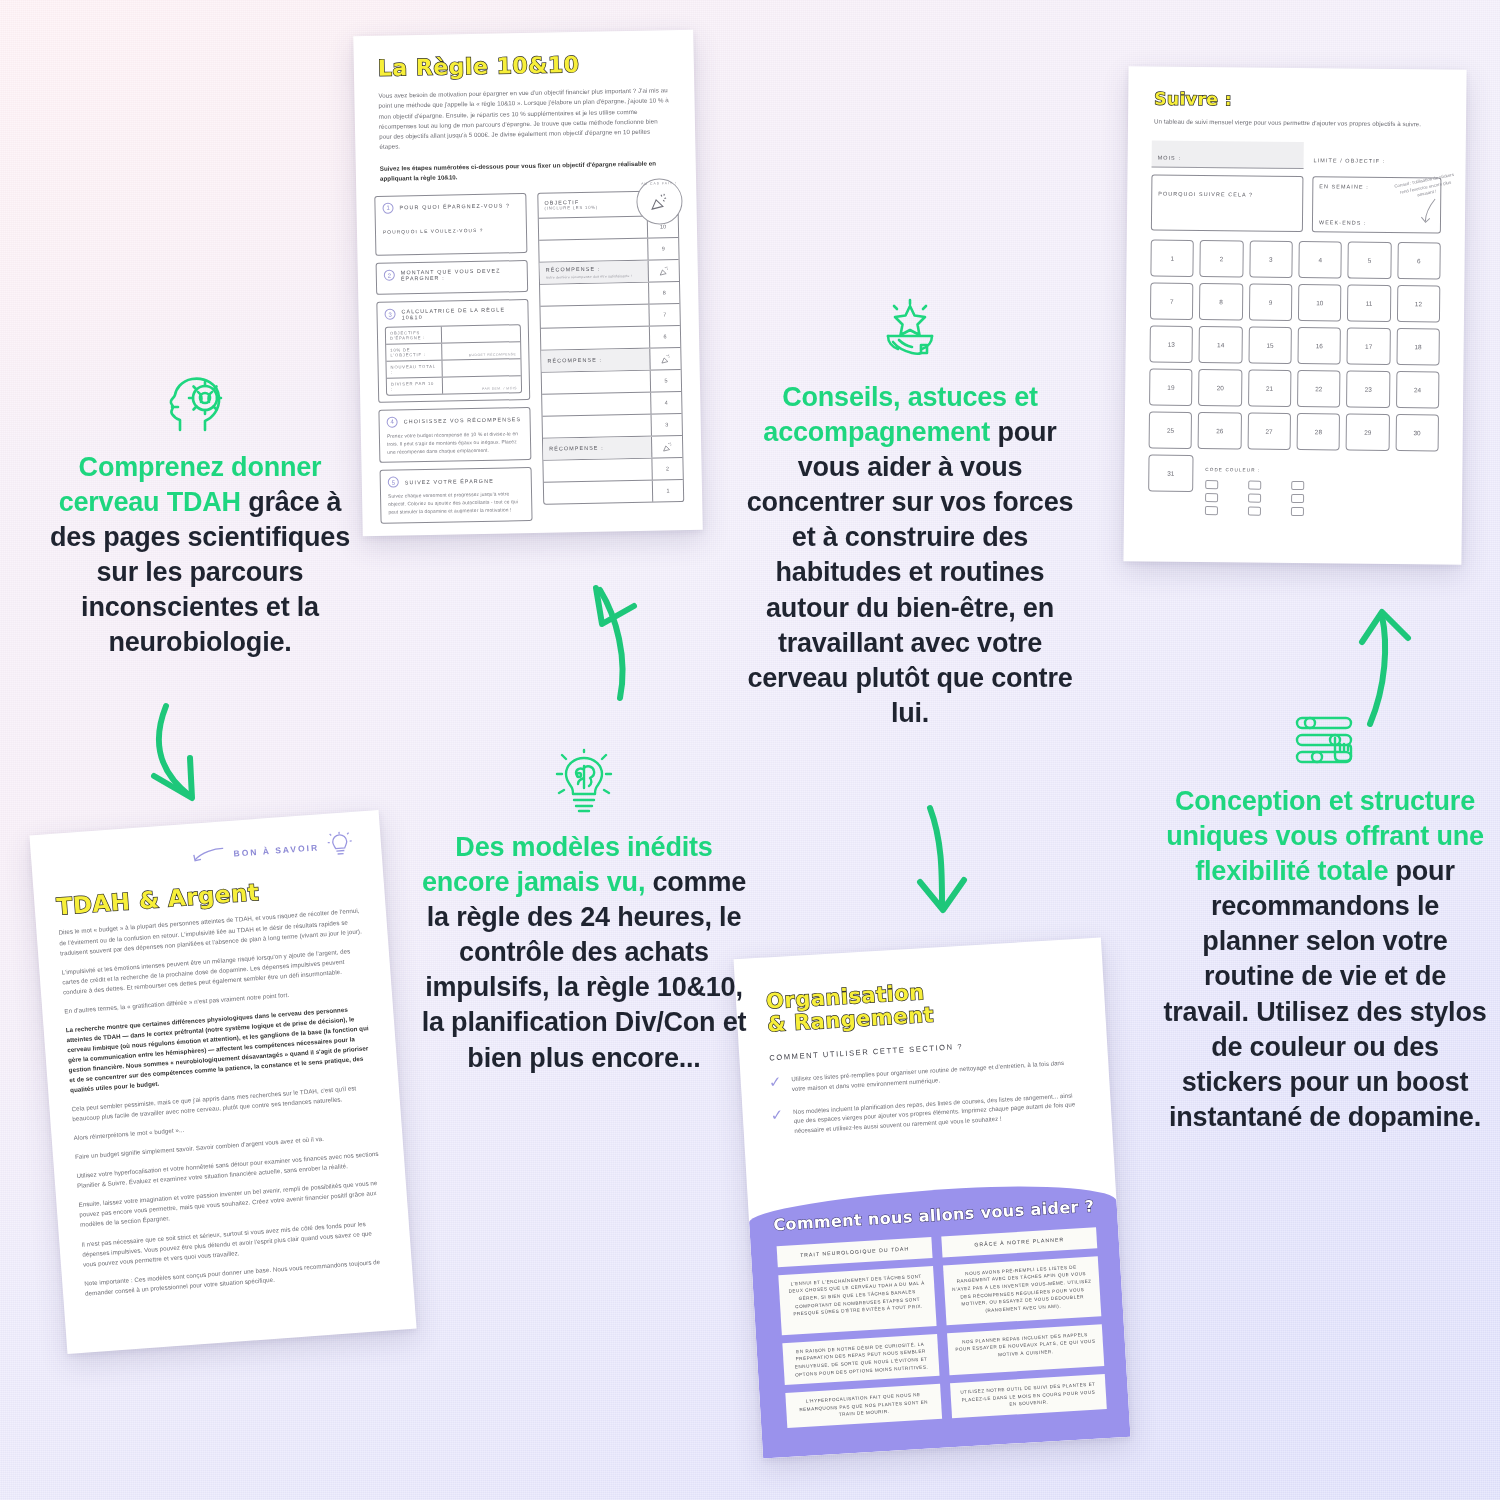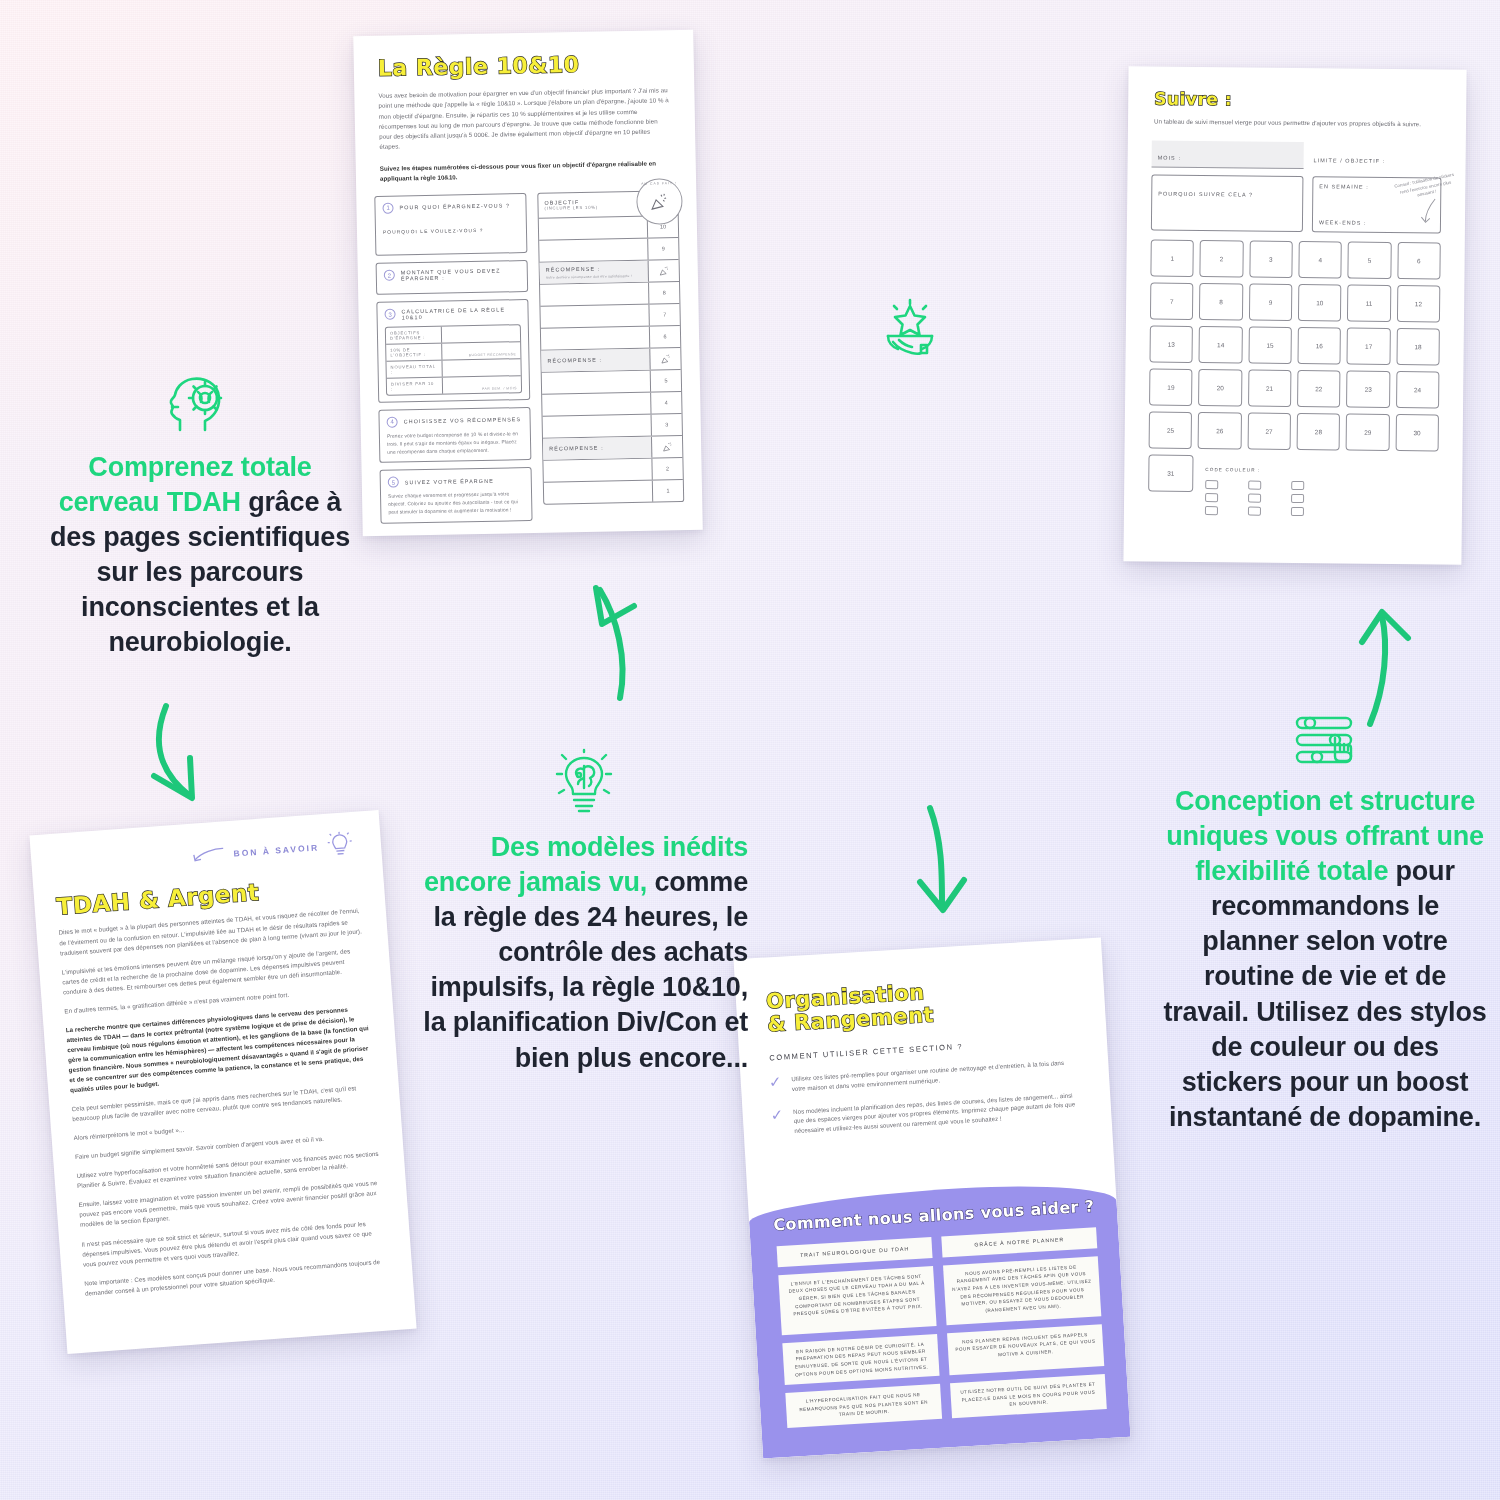--- a/index.html
+++ b/index.html
@@ -205,21 +205,21 @@
   .feature { position: absolute; text-align: center; }
   .feature .f-icon { display: flex; justify-content: center; margin-bottom: 14px; }
   .feature h2 {
     font-family: "Liberation Sans", sans-serif;
     font-weight: bold; color: #1f2430;
     font-size: 27px; line-height: 1.3; letter-spacing: -.2px;
   }
   .feature h2 .hl { color: #1ed67f; }
 
   #feat-cerveau { left: 40px; top: 370px; width: 320px; }
-  #feat-modeles { left: 420px; top: 748px; width: 328px; text-align: right; }
+  #feat-modeles { left: 420px; top: 748px; width: 328px; }
   #feat-conseils { left: 742px; top: 296px; width: 336px; }
   #feat-conception { left: 1160px; top: 712px; width: 330px; }
 
   
   .arrow { position: absolute; pointer-events: none; }
 </style>
 </head>
 <body>
 
 <div class="grain"></div>
@@ -556,21 +556,21 @@
     <svg width="72" height="66" viewBox="0 0 72 66" fill="none" stroke="#1ed67f" stroke-width="2.6" stroke-linecap="round" stroke-linejoin="round">
       <path d="M16 60 V50 c-3-1-6-3-8-6 -2-3 1-5 1-7 0-2-3-3-2-6 1-3 3-3 4-6 1-6 6-14 17-16 13-2 26 5 27 18 1 13-7 21-14 24 v9"></path>
       <path d="M8 37 l6 0"></path>
       <circle cx="41" cy="28" r="12"></circle>
       <path d="M41 16v-4M41 44v-4M53 28h4M29 28h-4M49.5 19.5l3-3M32.5 36.5l-3 3M49.5 36.5l3 3M32.5 19.5l-3-3"></path>
       <circle cx="41" cy="28" r="5"></circle>
       <path d="M34 22c3 2 4 6 3 10M48 22c-3 2-4 6-3 10"></path>
     </svg>
   </div>
   <h2>
-    <span class="hl">Comprenez totale cerveau TDAH</span><span> grâce à des pages scientifiques sur les parcours inconscientes et la neurobiologie.</span>
+    <span class="hl">Comprenez donner cerveau TDAH</span><span> grâce à des pages scientifiques sur les parcours inconscientes et la neurobiologie.</span>
   </h2>
 </div>
 
 <div class="feature" id="feat-modeles">
   <div class="f-icon">
     <svg width="64" height="68" viewBox="0 0 64 68" fill="none" stroke="#1ed67f" stroke-width="2.4" stroke-linecap="round" stroke-linejoin="round">
       <path d="M32 10c-10 0-18 7-18 16 0 7 4 10 6 14 1 2 1 4 1 6h22c0-2 0-4 1-6 2-4 6-7 6-14 0-9-8-16-18-16z"></path>
       <path d="M22 52h20M24 58h16M27 63h10"></path>
       <path d="M32 4v-2M10 26H5M54 26h5M14 11l-4-4M50 11l4-4M12 42l-5 3M52 42l5 3"></path>
       <path d="M32 18v22M32 22c-3-3-8-1-8 3 0 2 1 3 2 4M32 30c-3 1-6 3-6 6"></path>
@@ -589,20 +589,23 @@
       <path d="M35 10 l4.5 9.5 10.5 1.5 -7.5 7.5 2 10.5 -9.5 -5 -9.5 5 2 -10.5 -7.5 -7.5 10.5 -1.5z"></path>
       <path d="M35 4v4M19 10l3 3M51 10l-3 3"></path>
       <path d="M13 40h44"></path>
       <path d="M13 40c0 6 4 11 10 13"></path>
       <path d="M57 40c0 6-4 11-10 13"></path>
       <path d="M18 46c4 5 11 9 19 11 4 1 7 1 9 0"></path>
       <path d="M46 57h6v-8h-6z"></path>
       <path d="M24 44c3 3 8 6 13 7"></path>
     </svg>
   </div>
+  <h2>
+    <span class="hl">Conseils, astuces et accompagnement</span><span> pour vous aider à vous concentrer sur vos forces et à construire des habitudes et routines autour du bien-être, en travaillant avec votre cerveau plutôt que contre lui.</span>
+  </h2>
 </div>
 
 <div class="feature" id="feat-conception">
   <div class="f-icon">
     <svg width="72" height="58" viewBox="0 0 72 58" fill="none" stroke="#1ed67f" stroke-width="2.4" stroke-linecap="round" stroke-linejoin="round">
       <rect x="8" y="6" width="54" height="10" rx="5"></rect>
       <rect x="8" y="23" width="54" height="10" rx="5"></rect>
       <rect x="8" y="40" width="54" height="10" rx="5"></rect>
       <circle cx="21" cy="11" r="5"></circle>
       <circle cx="46" cy="28" r="5"></circle>

